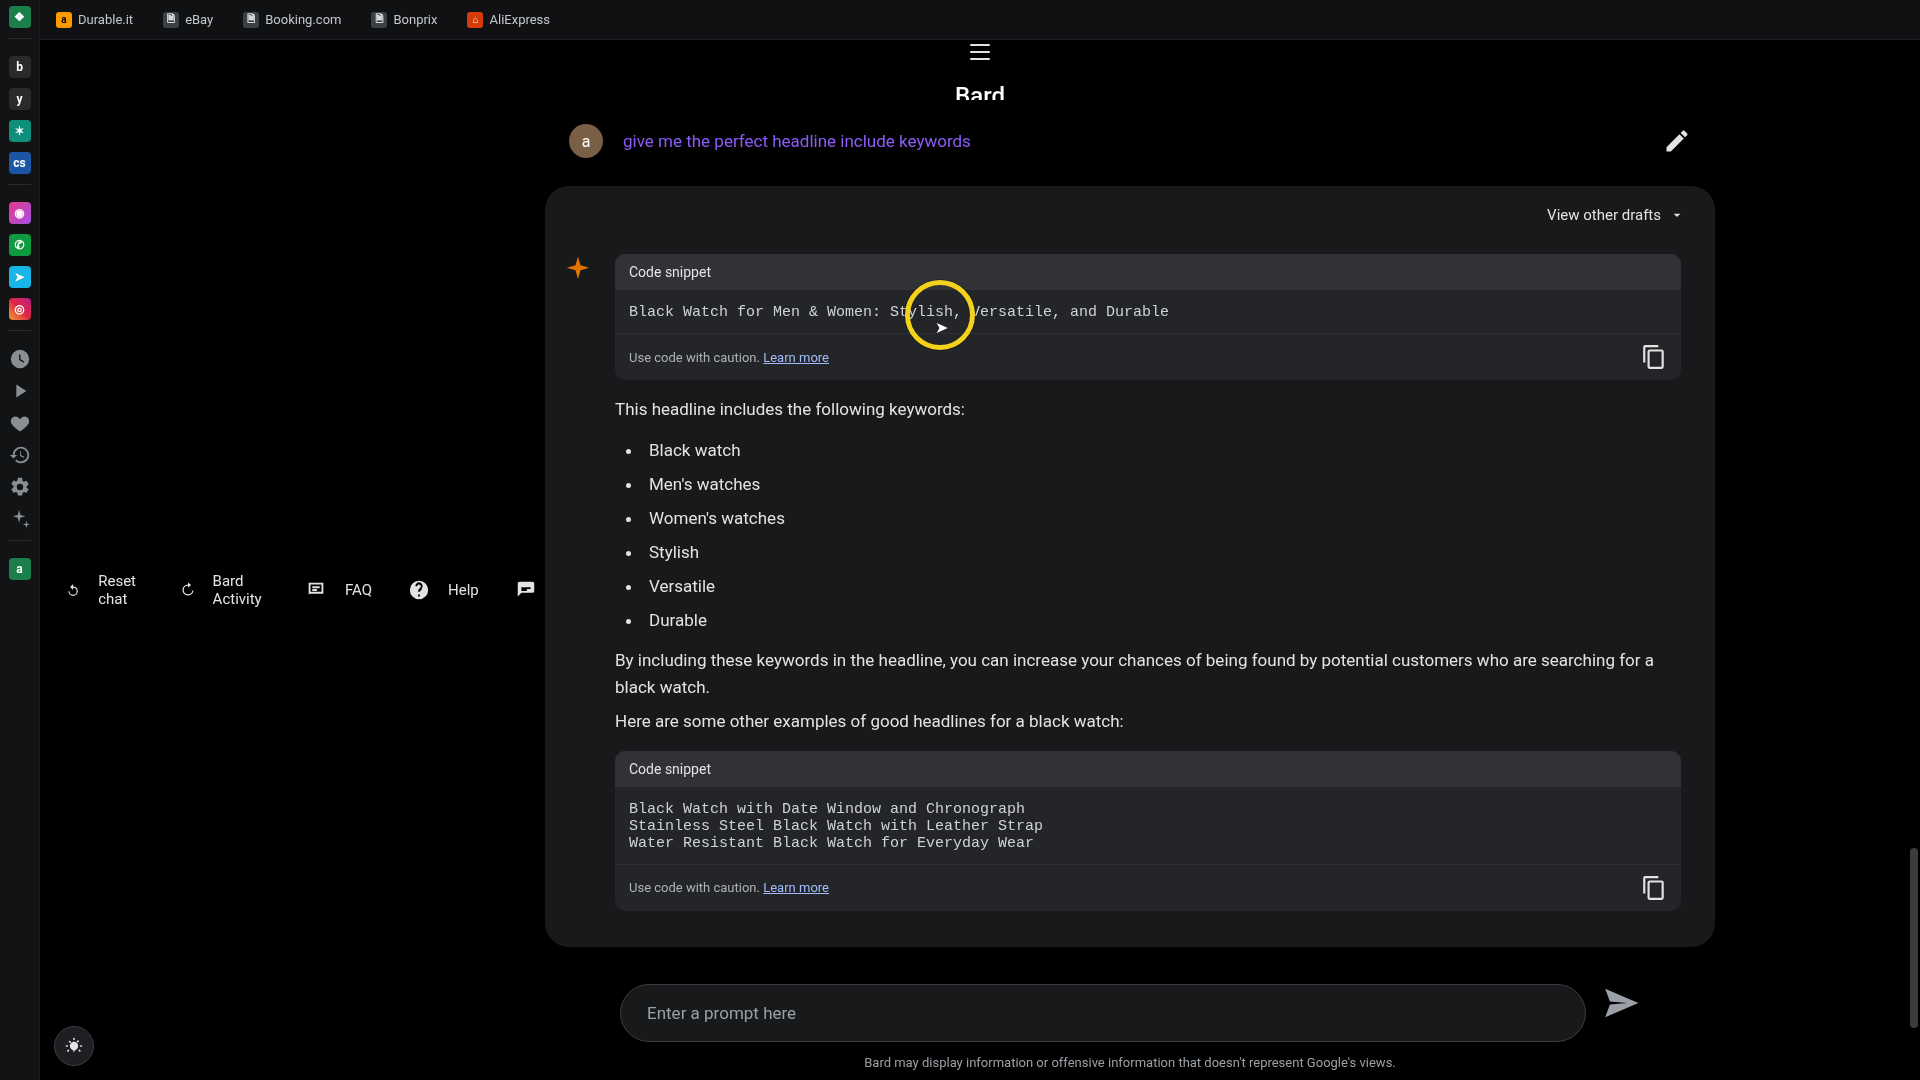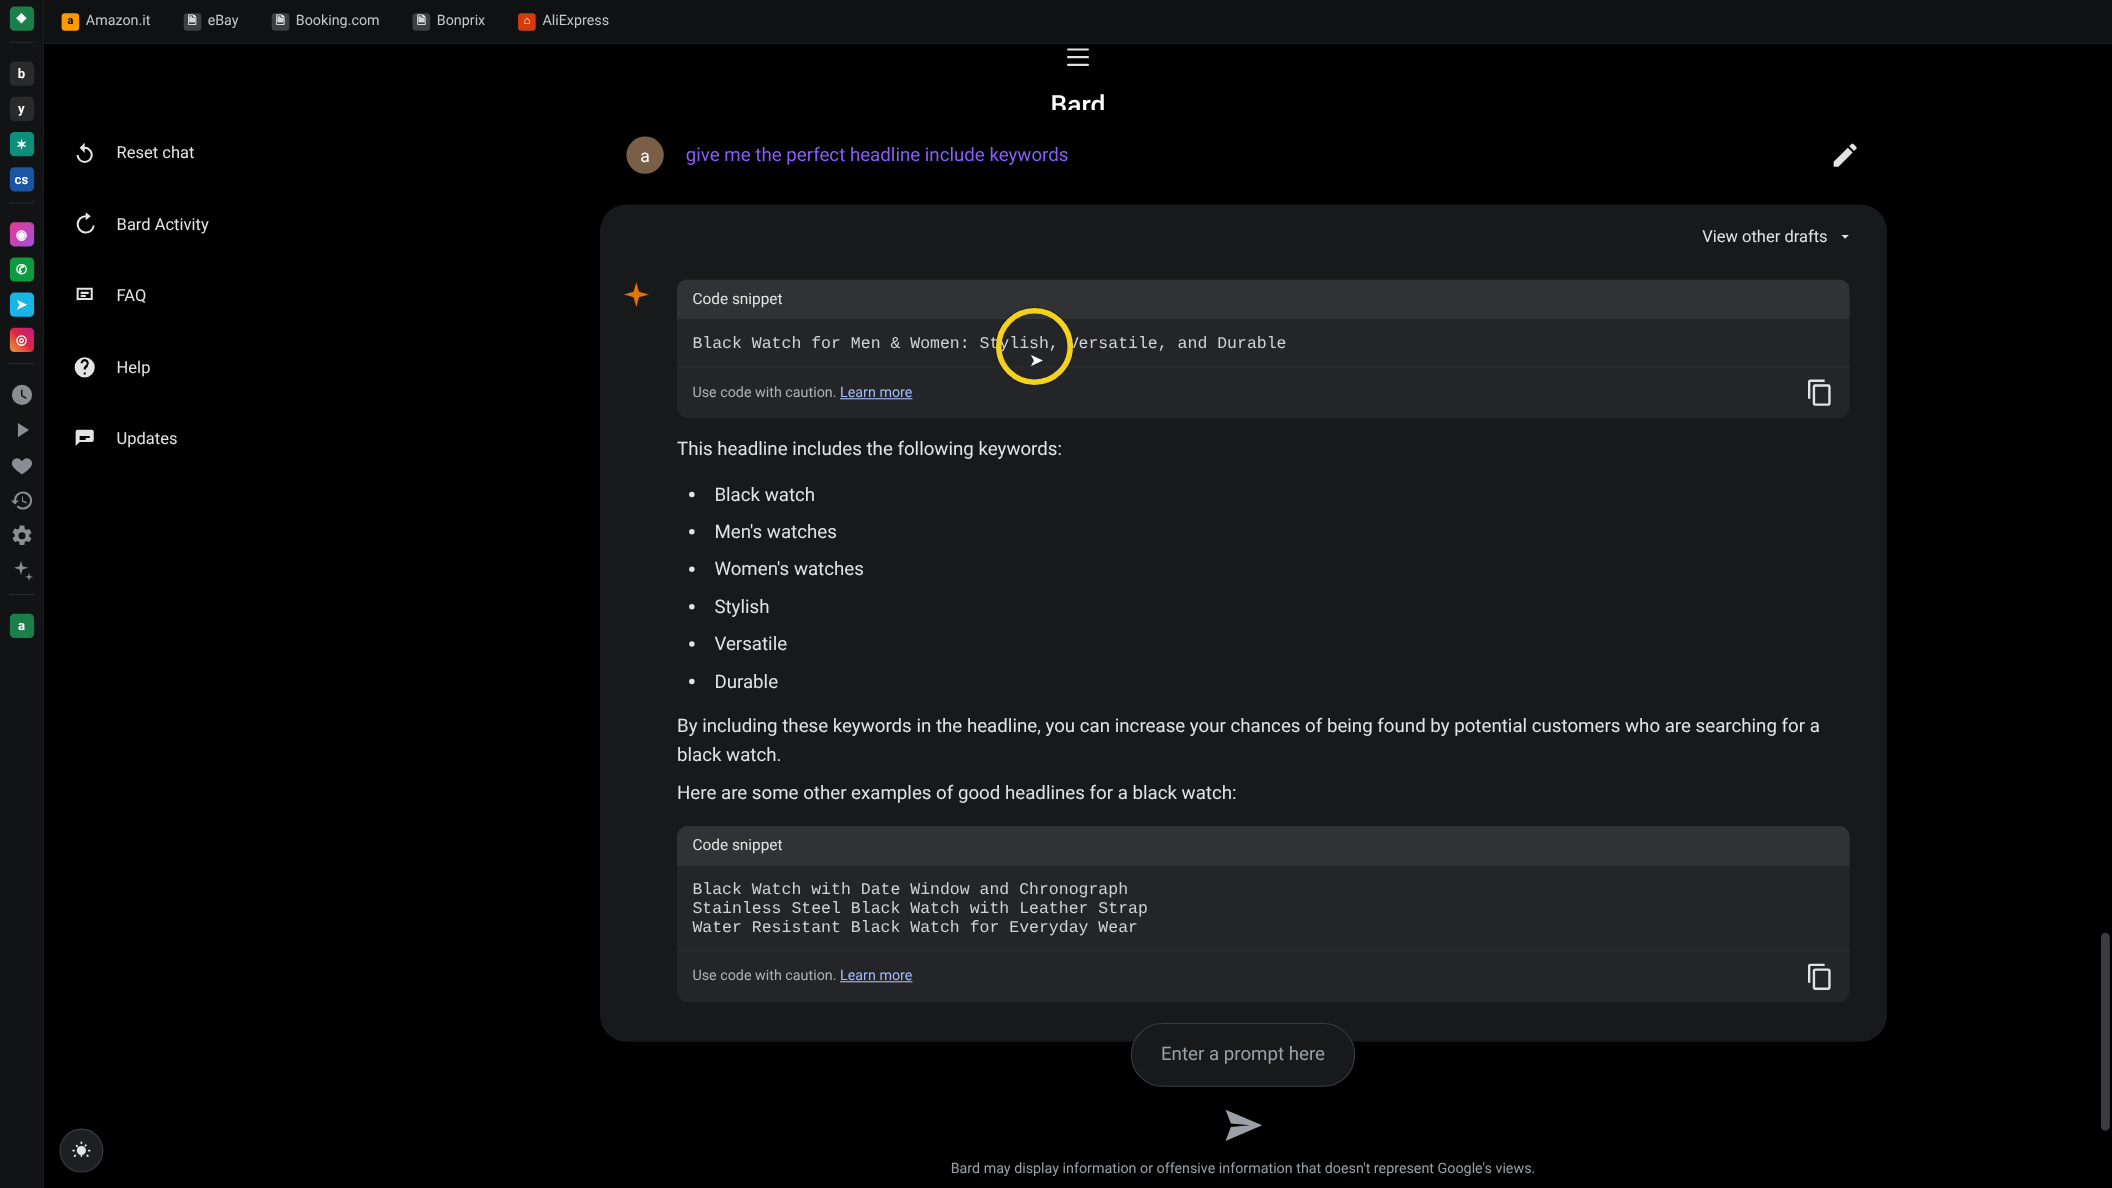--- a/index.html
+++ b/index.html
@@ -96,22 +96,22 @@
   
   .content {
     flex: 1; display: flex; background: #000; overflow: hidden; position: relative;
   }
 
   
   .sidebar {
     width: 300px;
     padding: 14px 8px;
     display: flex;
-    flex-direction: column;
-    gap: 15px;
+    flex-direction: row;
+    gap: 0;
   }
   .sitem {
     display: flex; align-items: center; gap: 18px;
     color: #e3e3e3; font-size: 15px;
     padding: 14px 18px;
     border-radius: 26px;
     cursor: pointer;
   }
   .sicon { width: 22px; height: 22px; display:flex; align-items:center; justify-content:center; }
 
@@ -222,21 +222,21 @@
   
   .sbarthumb {
     position:absolute; right:2px; top:748px; width:8px; height:180px;
     background:#3a3c3f; border-radius:4px;
   }
 
   
   .inputbar {
     position:absolute; bottom: 38px; left:50%; transform:translateX(-50%);
     width: 1020px;
-    display:flex; align-items:center; gap: 16px; flex-direction: column;
+    display:flex; gap: 16px;
   }
   .promptinput {
     flex:1;
     background: #18191b;
     border: 1px solid #3a3c3f;
     border-radius: 30px;
     padding: 18px 26px;
     color:#9aa0a6; font-size:17px;
   }
   .sendbtn {
@@ -309,21 +309,21 @@
   <div class="gap"></div>
   <div class="fav green">a</div>
   <div class="spacer"></div>
 </div>
 
 <div class="maincol">
 
   <div class="bookmarks">
     <div class="bm">
       <span class="bico amazon">a</span>
-      <span>Amazon.it</span>
+      <span>Durable.it</span>
     </div>
     <div class="bm">
       <span class="bico doc">🗎</span>
       <span>eBay</span>
     </div>
     <div class="bm">
       <span class="bico doc">🗎</span>
       <span>Booking.com</span>
     </div>
     <div class="bm">

